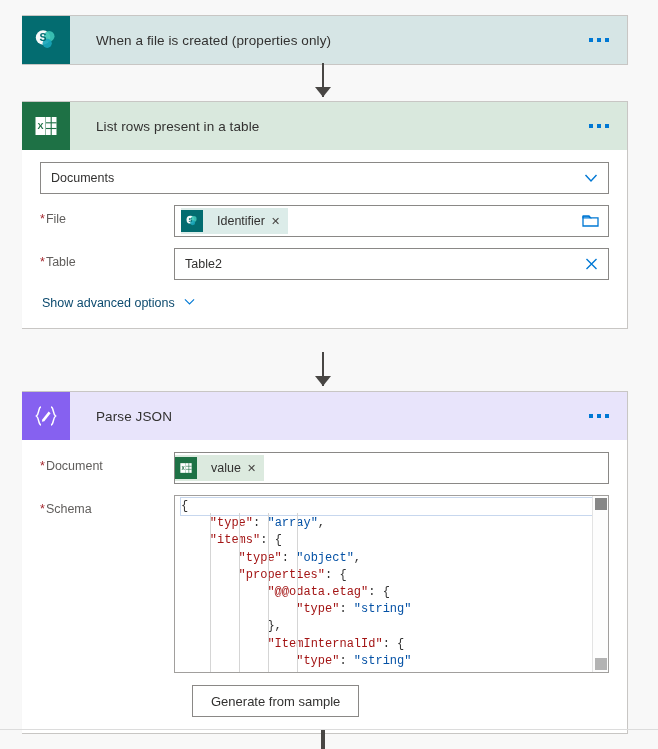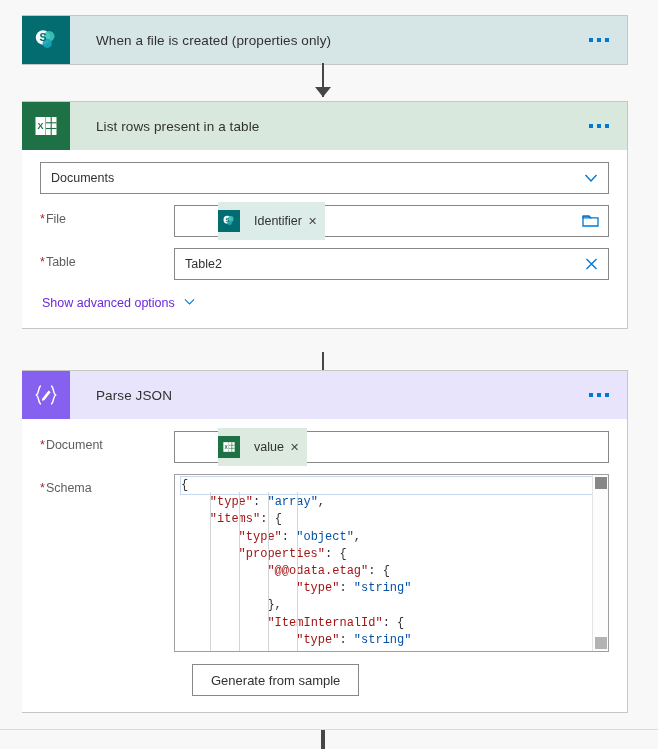--- a/index.html
+++ b/index.html
@@ -122,24 +122,23 @@
     cursor: pointer;
     line-height: 1;
   }
   .chev svg, .clear-x svg, .folder-ic svg { display: block; }
 
   
   .token {
     display: inline-flex;
     align-items: center;
     background: #dcece9;
-    height: 38px;
+    height: 26px;
     font-size: 12.5px;
     color: #323130;
-    margin-left: 37px;
   }
   .token.green { background: #dceadf; }
   .token-ic {
     width: 22px; height: 22px;
     flex: 0 0 22px;
     display: flex; align-items: center; justify-content: center;
   }
   .token-ic.sp { background: #036c70; }
   .token-ic.xl { background: #1e7145; }
   .token-label { padding: 0 6px 0 14px; }
@@ -147,21 +146,21 @@
     padding-right: 8px;
     font-size: 11px;
     color: #484644;
     cursor: pointer;
   }
 
   .adv-link {
     margin-top: 14px;
     margin-left: 2px;
     font-size: 12.5px;
-    color: #6d28d9;
+    color: #0c4a6e;
     display: inline-flex;
     align-items: center;
     gap: 7px;
     cursor: pointer;
   }
 
   
   .code-wrap {
     position: relative;
     border: 1px solid #a19f9d;
@@ -355,21 +354,21 @@
               <path d="M3.5 6.5 L9 12 L14.5 6.5" fill="none" stroke="#0078d4" stroke-width="1.3"></path>
             </svg>
         </span>
       </div>
     </div>
   </div>
 
   <div class="connector" style="top:352px; height:34px;"></div>
   <div class="arrowhead" style="top:376px;"></div>
 
-  <div class="card" style="top:370px;">
+  <div class="card" style="top:391px;">
     <div class="card-header hdr-json">
       <div class="card-icon icon-json">
         <svg width="30" height="26" viewBox="0 0 30 26">
           <path d="M10 4 C7.2 4 8.4 11 5.4 13 C8.4 15 7.2 22 10 22" fill="none" stroke="#ffffff" stroke-width="1.5"></path>
           <path d="M20 4 C22.8 4 21.6 11 24.6 13 C21.6 15 22.8 22 20 22" fill="none" stroke="#ffffff" stroke-width="1.5"></path>
           <path d="M11.3 16.6 L17.6 8.6 L19.6 10.2 L13.3 18.2 L10.9 18.8 Z" fill="#ffffff"></path>
         </svg>
       </div>
       <span class="card-title">Parse JSON</span>
       <span class="card-menu">
@@ -380,21 +379,21 @@
     </div>
 
     <div class="card-body">
 
       
       <div class="field-row">
         <div class="field-label">
           <span class="req">*</span><span>Document</span>
         </div>
         <div class="field-control">
-          <div class="input-box" style="padding-left:6px; padding-right:10px;">
+          <div class="input-box" style="padding-left:0; padding-right:10px;">
             <span class="token green">
               <span class="token-ic xl">
                 <svg width="14" height="14" viewBox="0 0 26 26">
                   <rect x="2.5" y="4" width="10" height="18" fill="#ffffff"></rect>
                   <text x="7.5" y="16.2" text-anchor="middle" font-family="Liberation Sans, sans-serif" font-size="9" font-weight="bold" fill="#1e7145">X</text>
                   <rect x="13" y="4" width="10.5" height="18" fill="#ffffff"></rect>
                   <g stroke="#1e7145" stroke-width="1.1">
                     <line x1="13" y1="9.8" x2="23.5" y2="9.8"></line>
                     <line x1="13" y1="15.5" x2="23.5" y2="15.5"></line>
                     <line x1="18.2" y1="4" x2="18.2" y2="22"></line>

